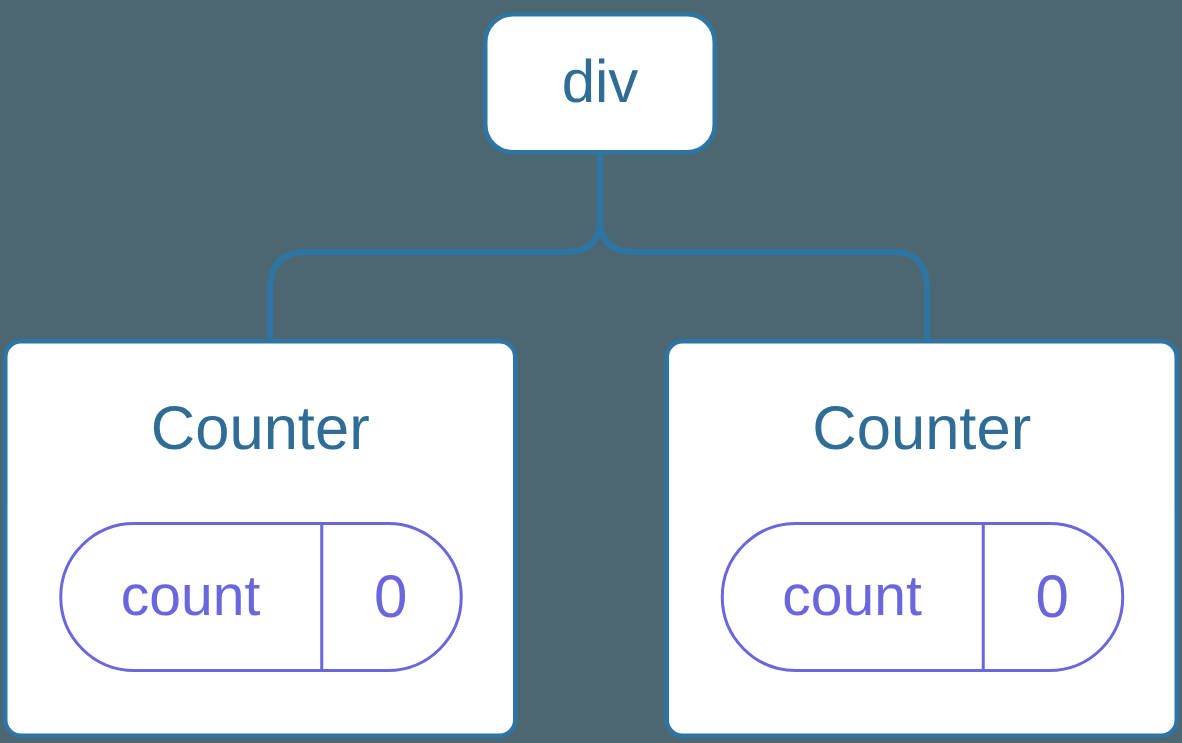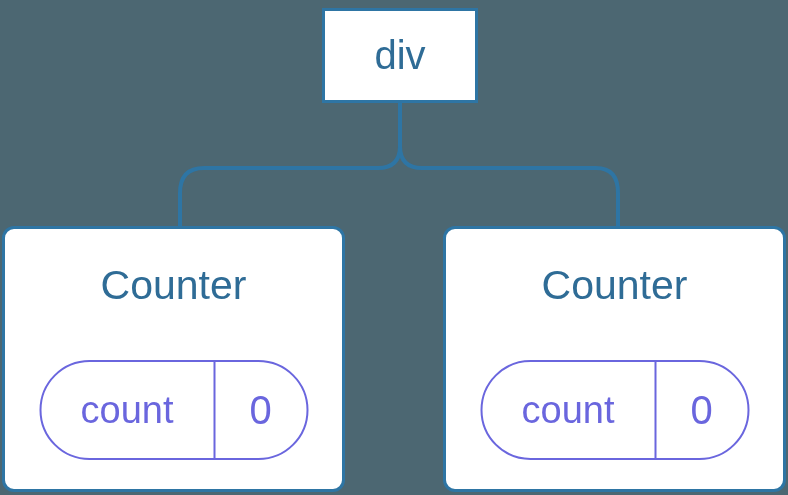--- a/index.html
+++ b/index.html
@@ -24,21 +24,21 @@
     stroke-width: 4;
     fill: none;
   }
   .root-node {
     position: absolute;
     left: 322px; top: 8px;
     width: 156px; height: 95px;
     box-sizing: border-box;
     background: var(--nodebg, #FFFFFF);
     border: 3px solid var(--line, #2E75A4);
-    border-radius: 0;
+    border-radius: 20px;
     display: flex;
     align-items: center;
     justify-content: center;
   }
   .root-node .root-label {
     font-size: 40px;
     color: var(--title, #2F6C96);
   }
   .card {
     position: absolute;
@@ -66,21 +66,20 @@
     top: 119px;
     left: 50%;
     transform: translateX(-50%);
     width: 269px; height: 100px;
     box-sizing: border-box;
     border: 2px solid var(--purple, #6A66DE);
     border-radius: 50px;
     display: flex;
     align-items: stretch;
     background: var(--nodebg, #FFFFFF);
-    margin-top: 12px;
   }
   .pill-key {
     width: 172px;
     border-right: 2px solid var(--purple, #6A66DE);
     display: flex;
     align-items: center;
     justify-content: center;
     font-size: 38px;
     color: var(--purple, #6A66DE);
   }

